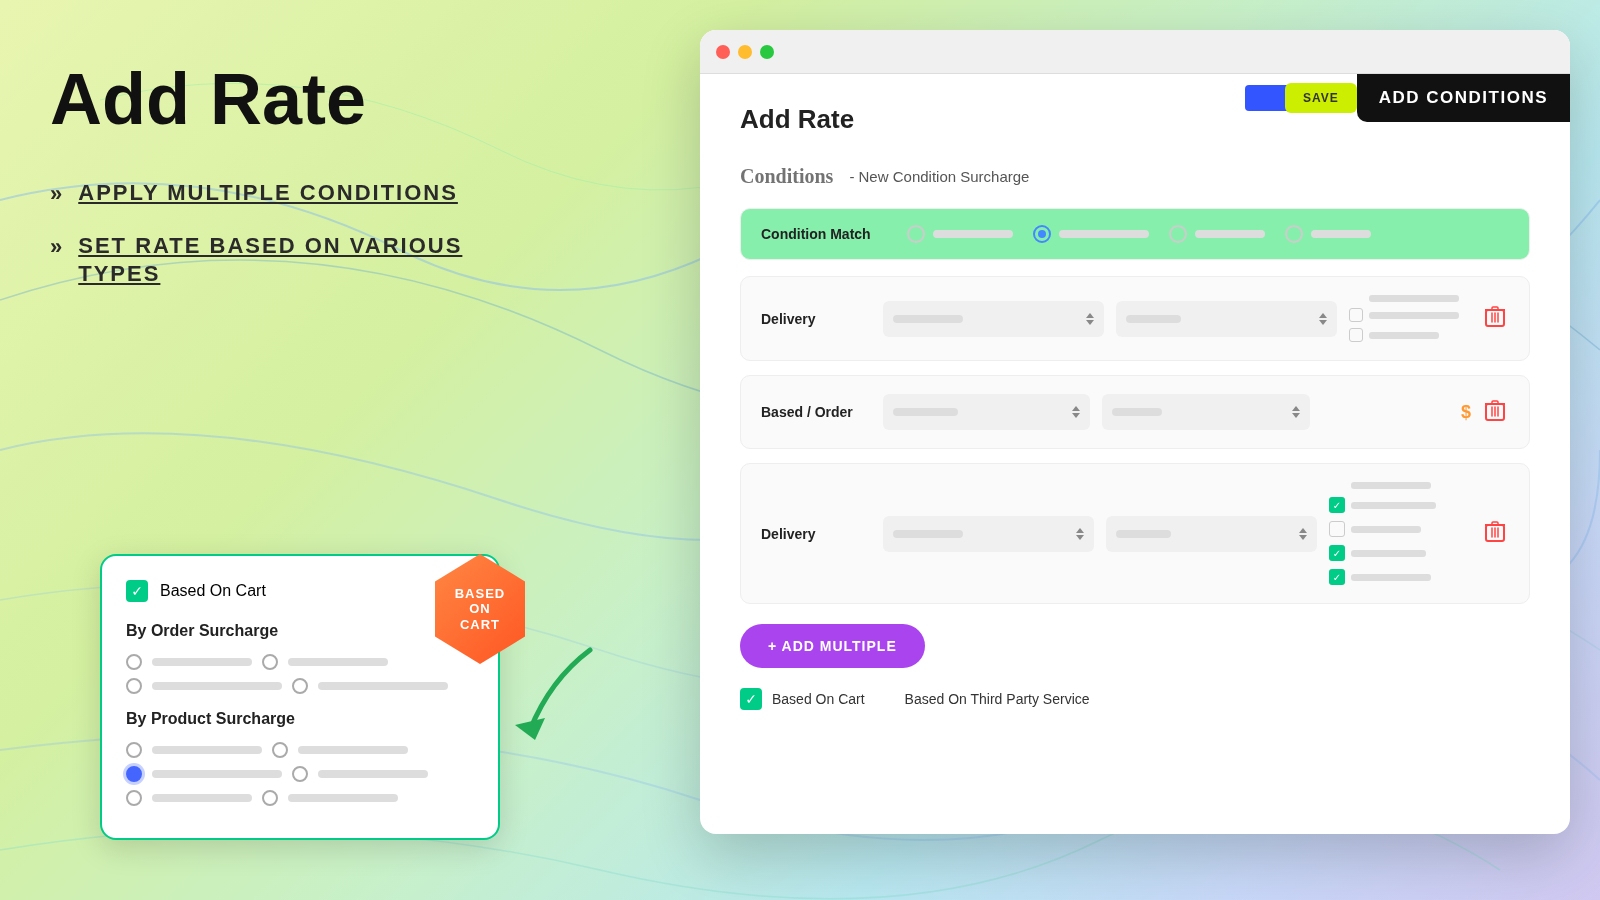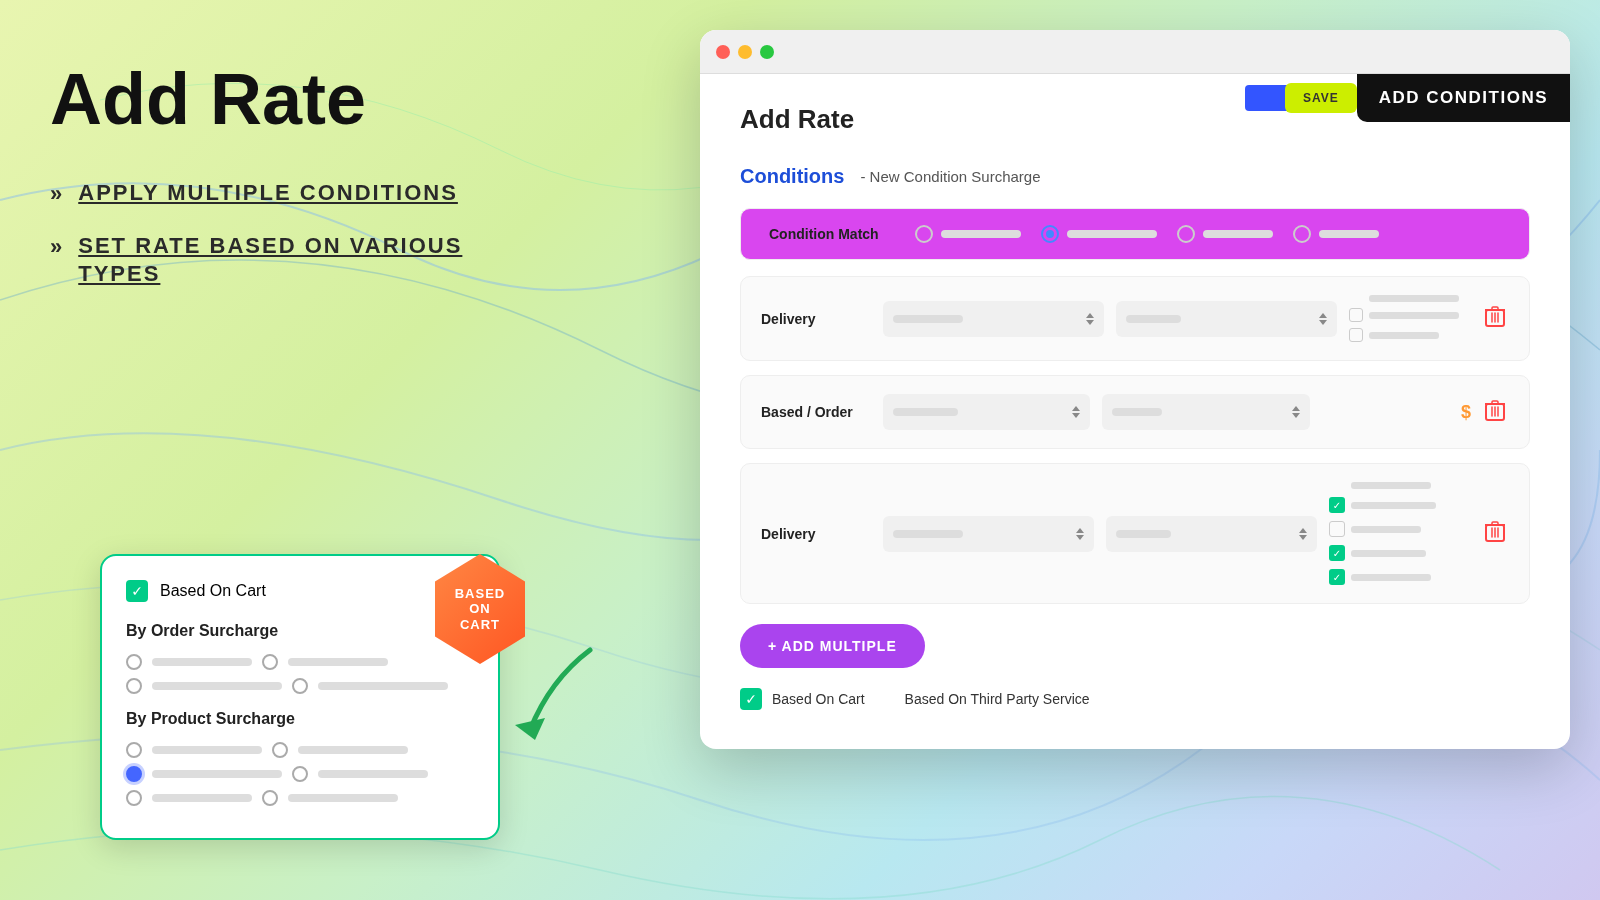--- a/index.html
+++ b/index.html
@@ -175,21 +175,21 @@
       left: 490px;
       z-index: 4;
     }
 
     
     .browser-window {
       position: absolute;
       top: 30px;
       right: 30px;
       width: 870px;
-      height: 719px;
+      height: 804px;
       background: white;
       border-radius: 16px;
       box-shadow: 0 20px 60px rgba(0,0,0,0.2);
       overflow: hidden;
       z-index: 2;
       margin-left: 36px;
     }
 
     .browser-titlebar {
       height: 44px;
@@ -241,34 +241,35 @@
     .conditions-header {
       display: flex;
       align-items: center;
       gap: 16px;
       margin-bottom: 20px;
     }
 
     .conditions-label {
       font-size: 20px;
       font-weight: 600;
-      color: #1d4ed8;
+      color: #737373;
+      font-family: Liberation Serif, serif;
     }
 
     .conditions-scenario {
       font-size: 15px;
       color: #555;
     }
 
     
     .condition-match-row {
-      background: #d946ef;
+      background: #86efac;
       border: 1px solid #eee;
       border-radius: 10px;
-      padding: 16px 28px;
+      padding: 16px 20px;
       margin-bottom: 16px;
       display: flex;
       align-items: center;
       gap: 16px;
     }
 
     .condition-match-label {
       font-size: 14px;
       font-weight: 600;
       color: #222;

